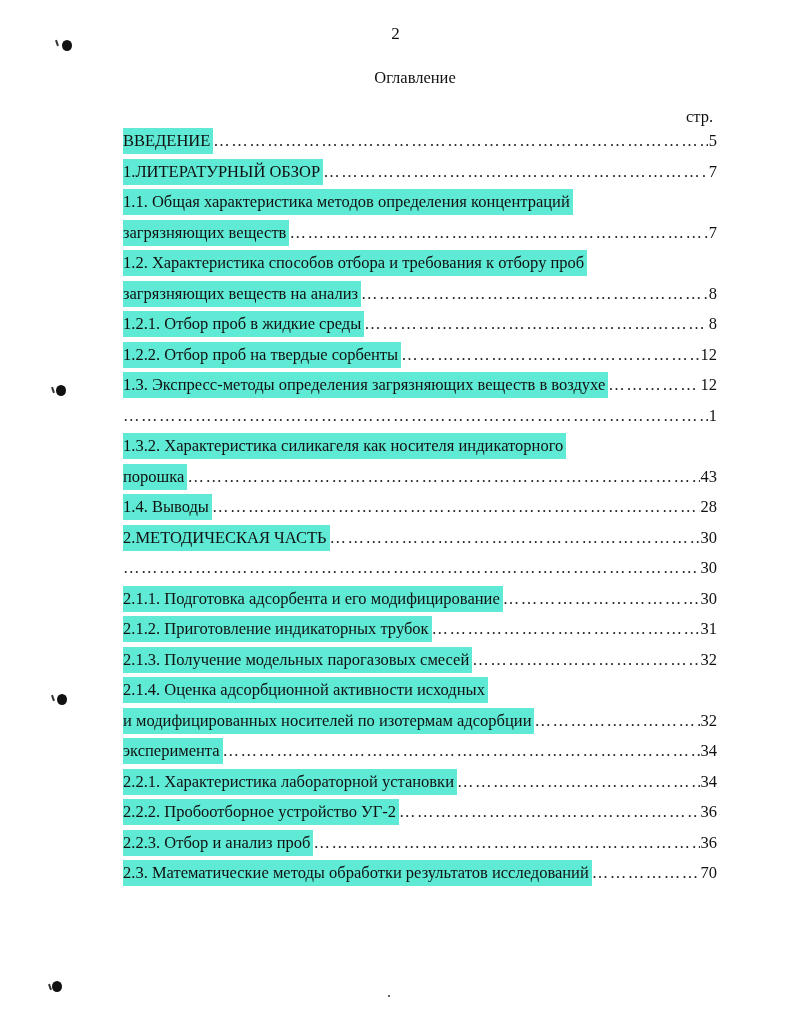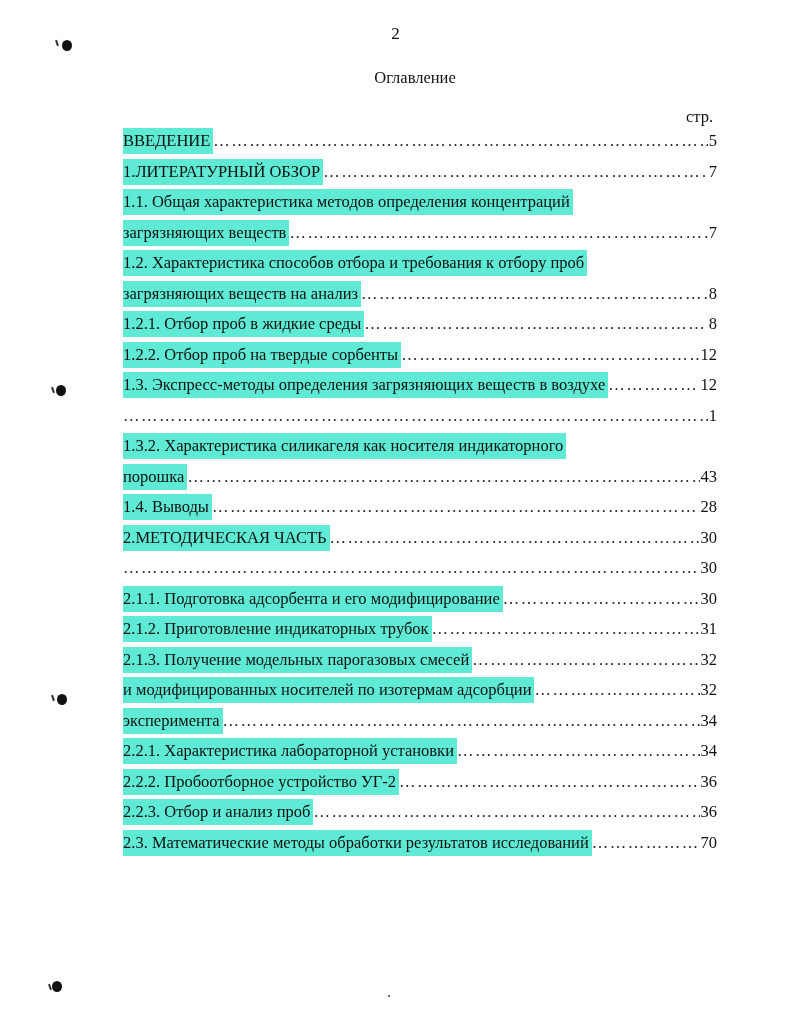--- a/index.html
+++ b/index.html
@@ -240,20 +240,25 @@
       </div>
       <div class="toc-line">
         <div class="lead">
           <span class="txt">2.1.3. Получение модельных парогазовых смесей</span>
           <span class="dots"></span>
           <span class="pg">32</span>
         </div>
       </div>
       <div class="toc-line">
         <div class="lead">
+          <span class="txt">2.1.4. Оценка адсорбционной активности исходных</span>
+        </div>
+      </div>
+      <div class="toc-line">
+        <div class="lead">
           <span class="txt">и модифицированных носителей по изотермам адсорбции</span>
           <span class="dots"></span>
           <span class="pg">32</span>
         </div>
       </div>
       <div class="toc-line">
         <div class="lead">
           <span class="txt">эксперимента</span>
           <span class="dots"></span>
           <span class="pg">34</span>

